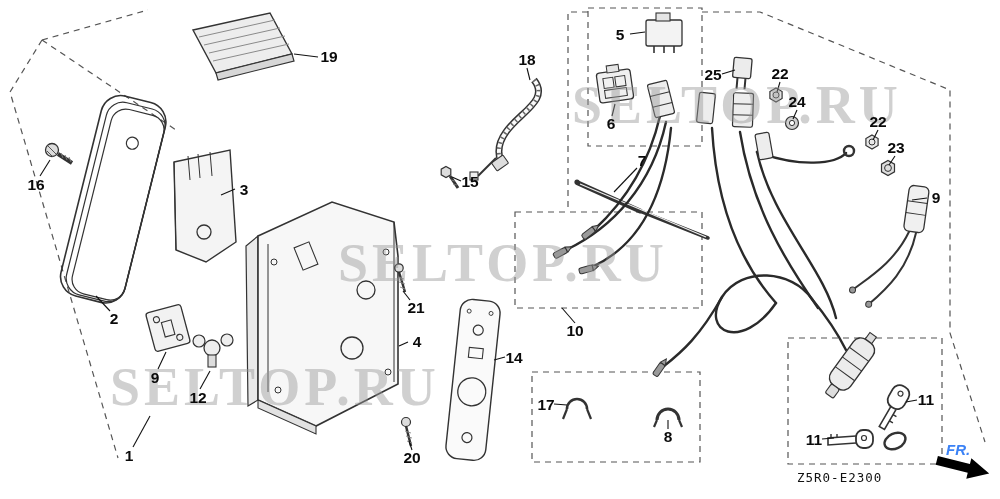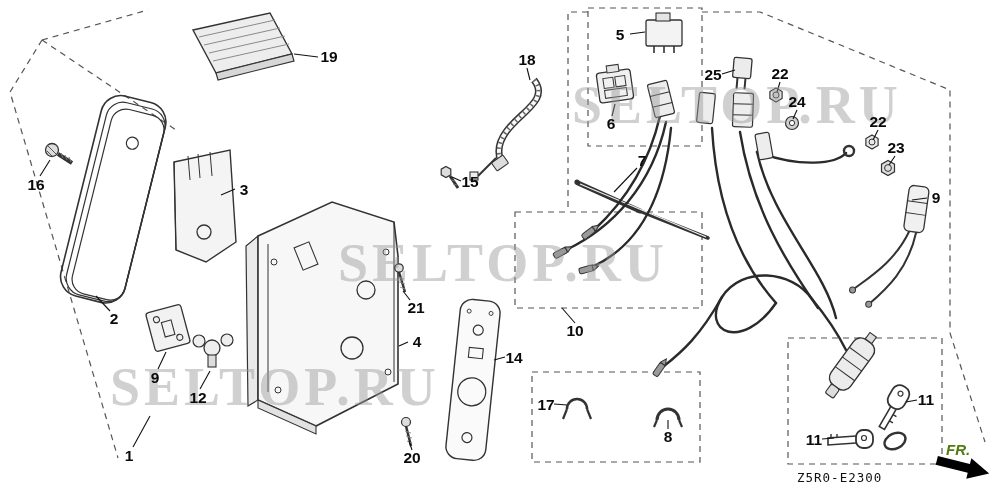--- a/index.html
+++ b/index.html
@@ -16,21 +16,21 @@
   .wm1{left:572px;top:74px;}
   .wm2{left:338px;top:232px;}
   .wm3{left:110px;top:356px;}
   .callout-layer{position:absolute;left:0;top:0;width:100%;height:100%;}
   .callout{
     position:absolute;transform:translate(-50%,-50%);
     font-weight:700;font-size:15.5px;color:#0a0a0a;line-height:1;
   }
   .fr-label{
     position:absolute;left:946px;top:441px;font-weight:700;font-style:italic;
-    font-size:15px;color:#4d7c0f;
+    font-size:15px;color:#3b82f6;
   }
   .diagram-code{
     position:absolute;left:764px;top:470px;
     font-family:"DejaVu Sans Mono",monospace;font-size:12.5px;
     letter-spacing:1px;color:#111;margin-left:33px;
   }
 </style>
 </head>
 <body>
 

